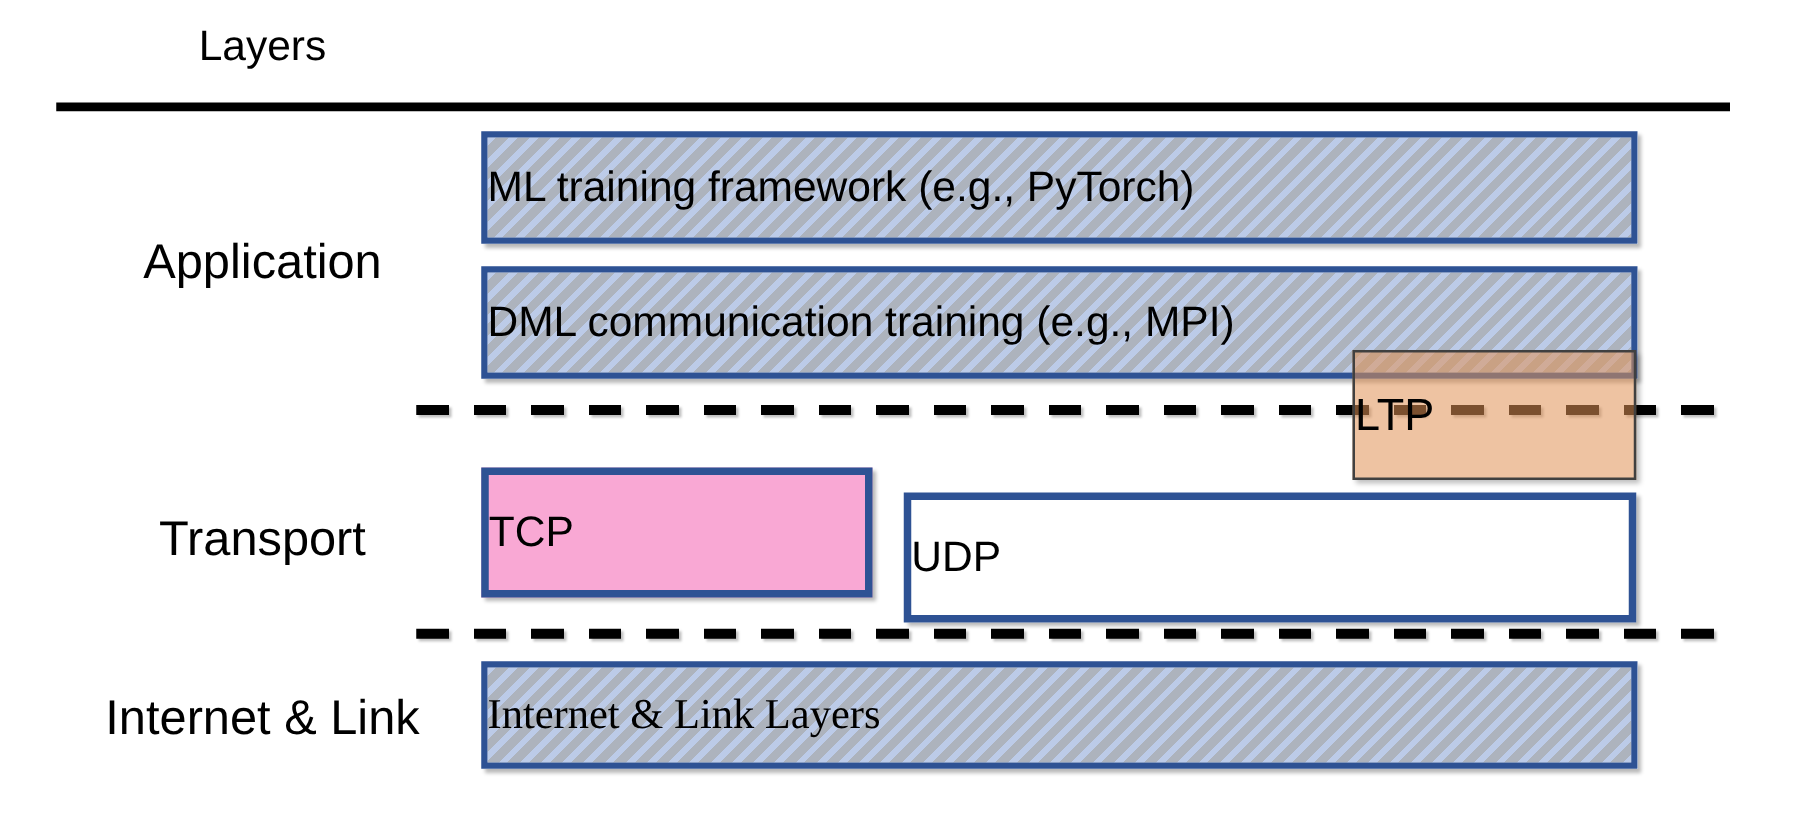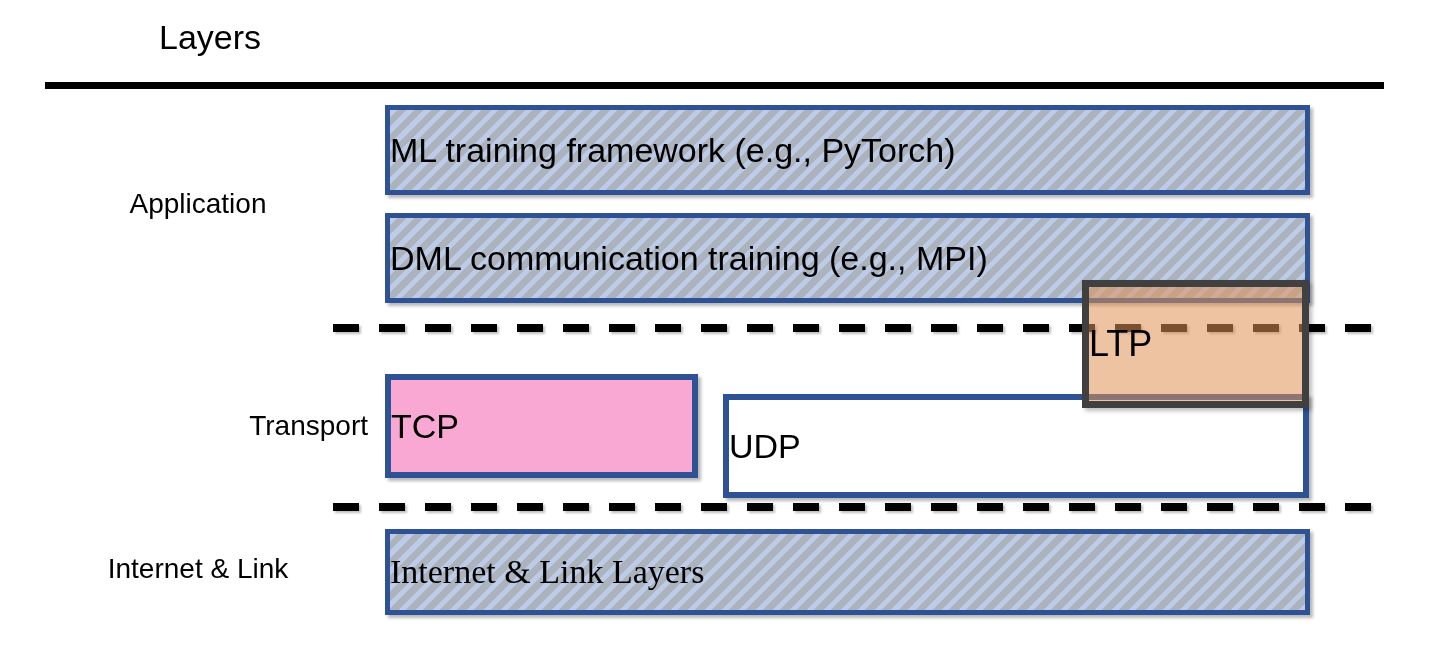--- a/index.html
+++ b/index.html
@@ -18,26 +18,26 @@
   .diagram-title {
     left: 140px; top: 18px; width: 140px;
     font-size: 34px; text-align: center; white-space: nowrap;
   }
   .top-rule {
     left: 45px; top: 82px; width: 1339px; height: 7px;
     background: #000000; z-index: 1;
   }
 
   .layer-label {
-    left: 28px; width: 340px;
-    font-size: 28px; text-align: center; white-space: nowrap;
+    left: 40px; width: 340px;
+    font-size: 39px; text-align: center; white-space: nowrap;
     z-index: 1;
   }
   .label-application { top: 188px; }
-  .label-transport   { top: 410px; text-align: right; }
+  .label-transport   { top: 410px; }
   .label-internet    { top: 553px; }
 
   .box {
     display: flex; align-items: center; justify-content: flex-start;
     font-size: 34px; white-space: nowrap;
     z-index: 2;
   }
   .blue-border { border: 5px solid #2E5294; box-shadow: 3px 3px 3px rgba(0,0,0,0.28); }
   .hatched {
     background: repeating-linear-gradient(135deg,
@@ -55,22 +55,22 @@
     background: repeating-linear-gradient(90deg,
       #000000 0px, #000000 26px,
       transparent 26px, transparent 46px);
     filter: drop-shadow(2px 2px 1px rgba(0,0,0,0.25));
     z-index: 1;
   }
   .divider-1 { left: 333px; top: 324px; width: 1051px; }
   .divider-2 { left: 333px; top: 503px; width: 1057px; }
 
   .box-ltp {
-    left: 1082px; top: 280px; width: 227px; height: 128px;
-    border: 7px solid #404040;
+    left: 1082px; top: 280px; width: 227px; height: 104px;
+    border: 2px solid #404040;
     background: rgba(224, 145, 85, 0.55);
     box-shadow: 3px 3px 4px rgba(0,0,0,0.25);
     font-size: 36px;
     z-index: 3;
   }
 </style>
 </head>
 <body>
 
 <div class="canvas">

